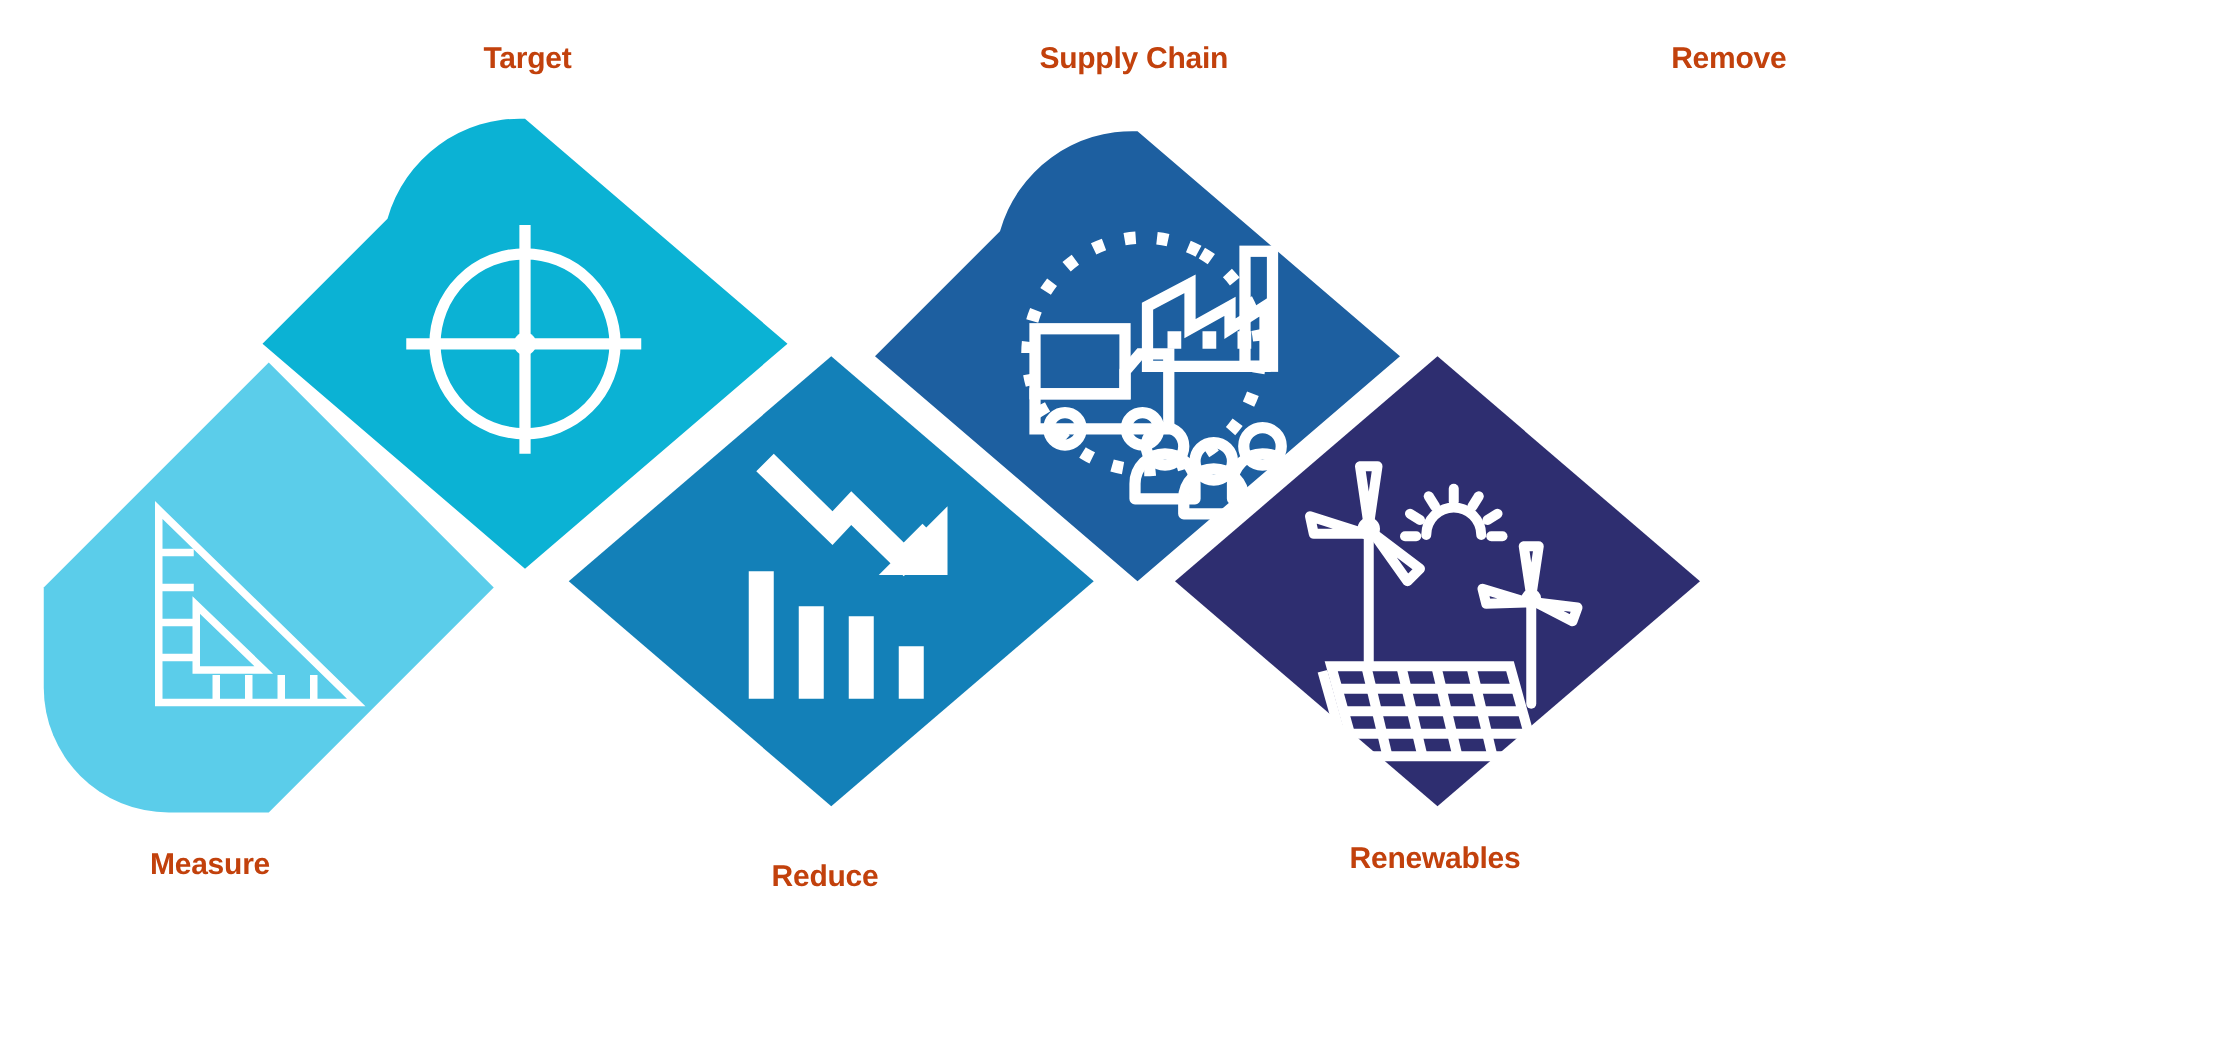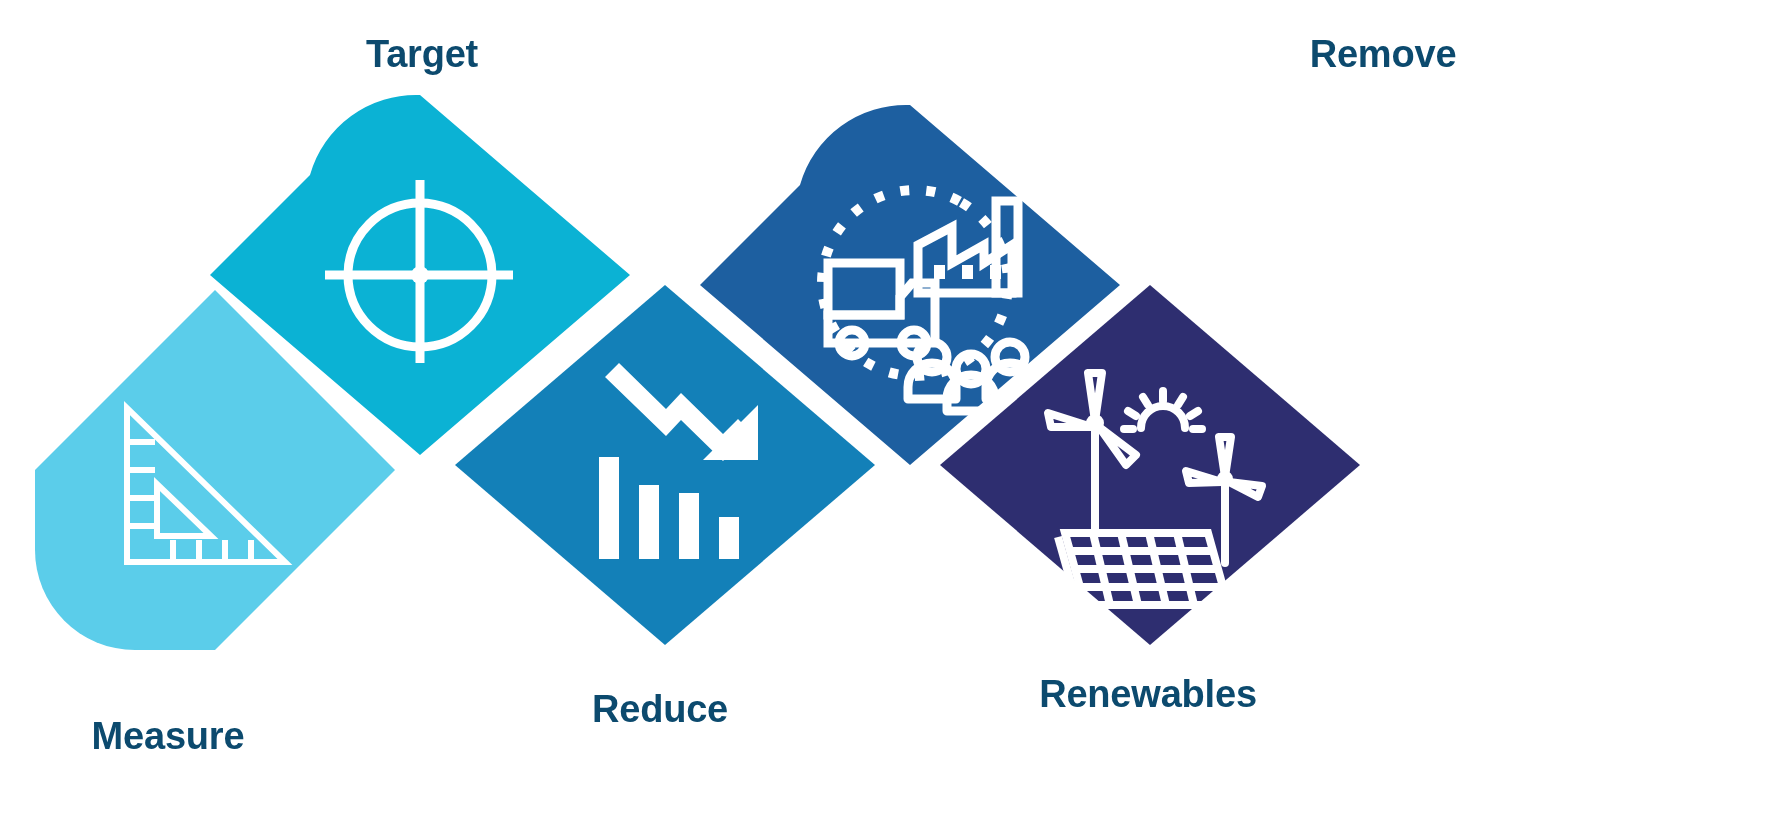--- a/index.html
+++ b/index.html
@@ -23,23 +23,23 @@
   .node {
     position: absolute;
   }
   .tile {
     position: absolute;
     left: 0;
     top: 0;
   }
   .label {
     position: absolute;
-    color: #0c4a6e;
+    color: #c2410c;
     font-weight: bold;
-    font-size: 38px;
+    font-size: 24px;
     line-height: 1;
     white-space: nowrap;
     letter-spacing: -0.2px;
     font-family: "Liberation Sans", sans-serif;
   }
   .label.center {
     transform: translateX(-50%);
   }
   svg { display: block; overflow: visible; }
 </style>
@@ -61,21 +61,21 @@
         <line x1="92" y1="180" x2="120" y2="180"></line>
         <line x1="92" y1="208" x2="120" y2="208"></line>
         <line x1="92" y1="236" x2="120" y2="236"></line>
         <line x1="138" y1="272" x2="138" y2="250"></line>
         <line x1="164" y1="272" x2="164" y2="250"></line>
         <line x1="190" y1="272" x2="190" y2="250"></line>
         <line x1="216" y1="272" x2="216" y2="250"></line>
       </g>
     </svg>
   </div>
-  <div class="label center" style="left:168px; top:680px;margin-top:37px;">Measure</div>
+  <div class="label center" style="left:168px; top:680px;">Measure</div>
 
   <div class="node" style="left:210px; top:95px; width:420px; height:360px;">
     <svg class="tile" width="420" height="360" viewBox="0 0 420 360">
       <path d="M 210 0 L 420 180 L 210 360 L 0 180 L 100 80 A 110 110 0 0 1 210 0 Z" fill="#0BB2D4"></path>
     </svg>
 
     <svg class="tile" width="420" height="360" viewBox="0 0 420 360">
       <g fill="none" stroke="#ffffff" stroke-width="9" stroke-linecap="butt">
         <circle cx="210" cy="180" r="72"></circle>
         <line x1="210" y1="85" x2="210" y2="268"></line>
@@ -134,20 +134,21 @@
       <g fill="none" stroke="#ffffff" stroke-width="9" stroke-linejoin="round">
         <circle cx="232" cy="252" r="15"></circle>
         <path d="M 208 294 L 208 282 A 24 24 0 0 1 256 282 L 256 294 Z"></path>
         <circle cx="310" cy="252" r="15"></circle>
         <path d="M 286 294 L 286 282 A 24 24 0 0 1 334 282 L 334 294 Z"></path>
         <circle cx="271" cy="264" r="15"></circle>
         <path d="M 247 306 L 247 294 A 24 24 0 0 1 295 294 L 295 306 Z"></path>
       </g>
     </svg>
   </div>
+  <div class="label center" style="left:907px; top:35px;">Supply Chain</div>
 
   <div class="node" style="left:940px; top:285px; width:420px; height:360px;">
     <svg class="tile" width="420" height="360" viewBox="0 0 420 360">
       <path d="M 210 0 L 420 180 L 210 360 L 0 180 Z" fill="#2E2E70"></path>
     </svg>
 
     <svg class="tile" width="420" height="360" viewBox="0 0 420 360">
 
       <g fill="none" stroke="#ffffff" stroke-width="8" stroke-linejoin="round" stroke-linecap="round">
         <line x1="155" y1="140" x2="155" y2="245"></line>

